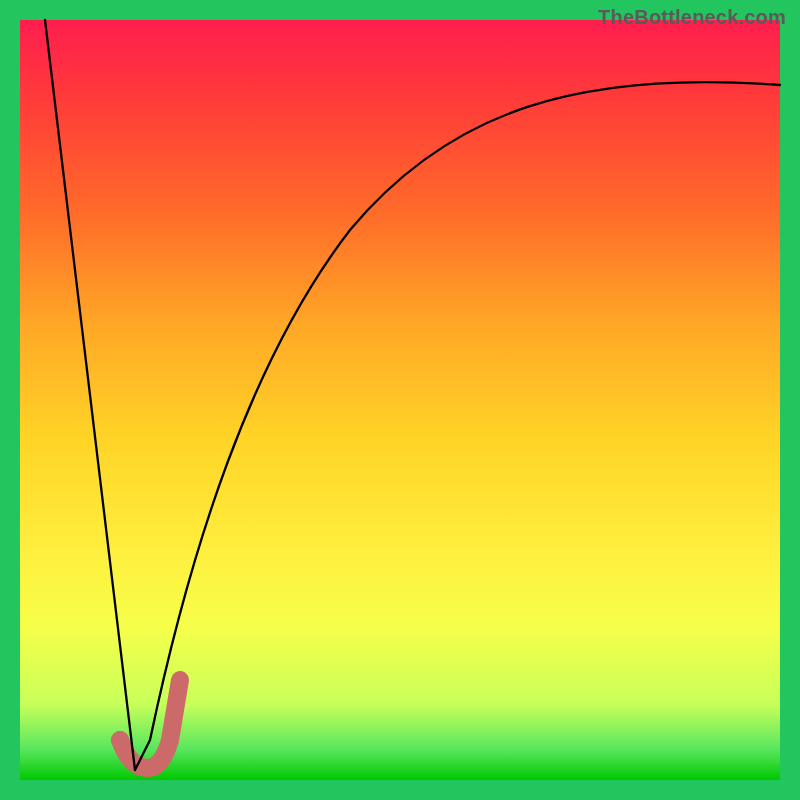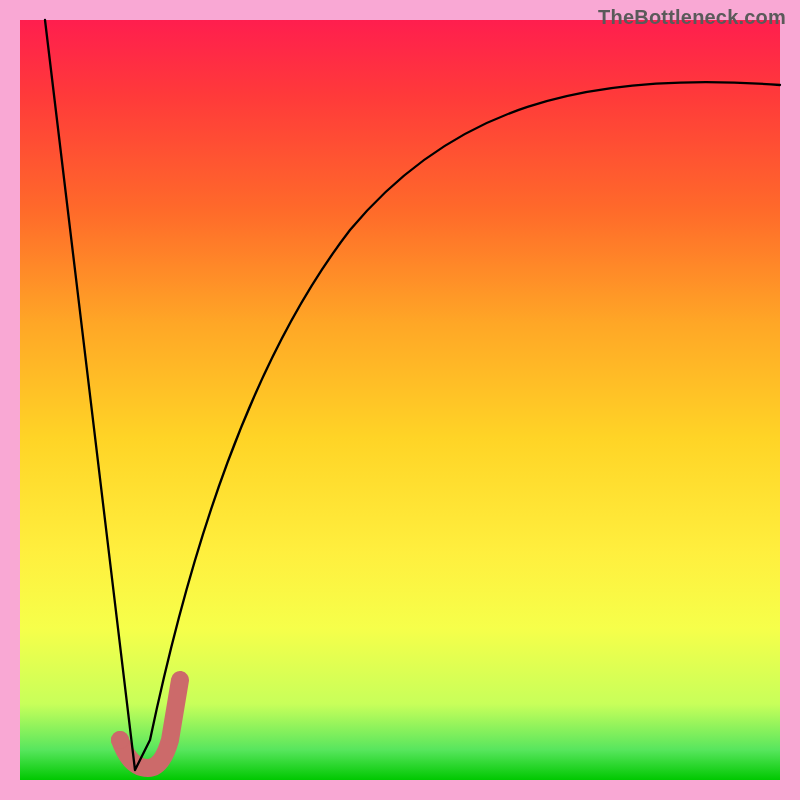--- a/index.html
+++ b/index.html
@@ -6,21 +6,21 @@
     margin: 0;
     padding: 0;
     width: 800px;
     height: 800px;
     overflow: hidden;
   }
   .chart-wrap {
     position: relative;
     width: 800px;
     height: 800px;
-    background: #f9a8d4;
+    background: #22c55e;
   }
   .plot-area {
     position: absolute;
     left: 20px;
     top: 20px;
     width: 760px;
     height: 760px;
     background: linear-gradient(to bottom,
       #ff1e4e 0%,
       #ff3a3a 10%,

